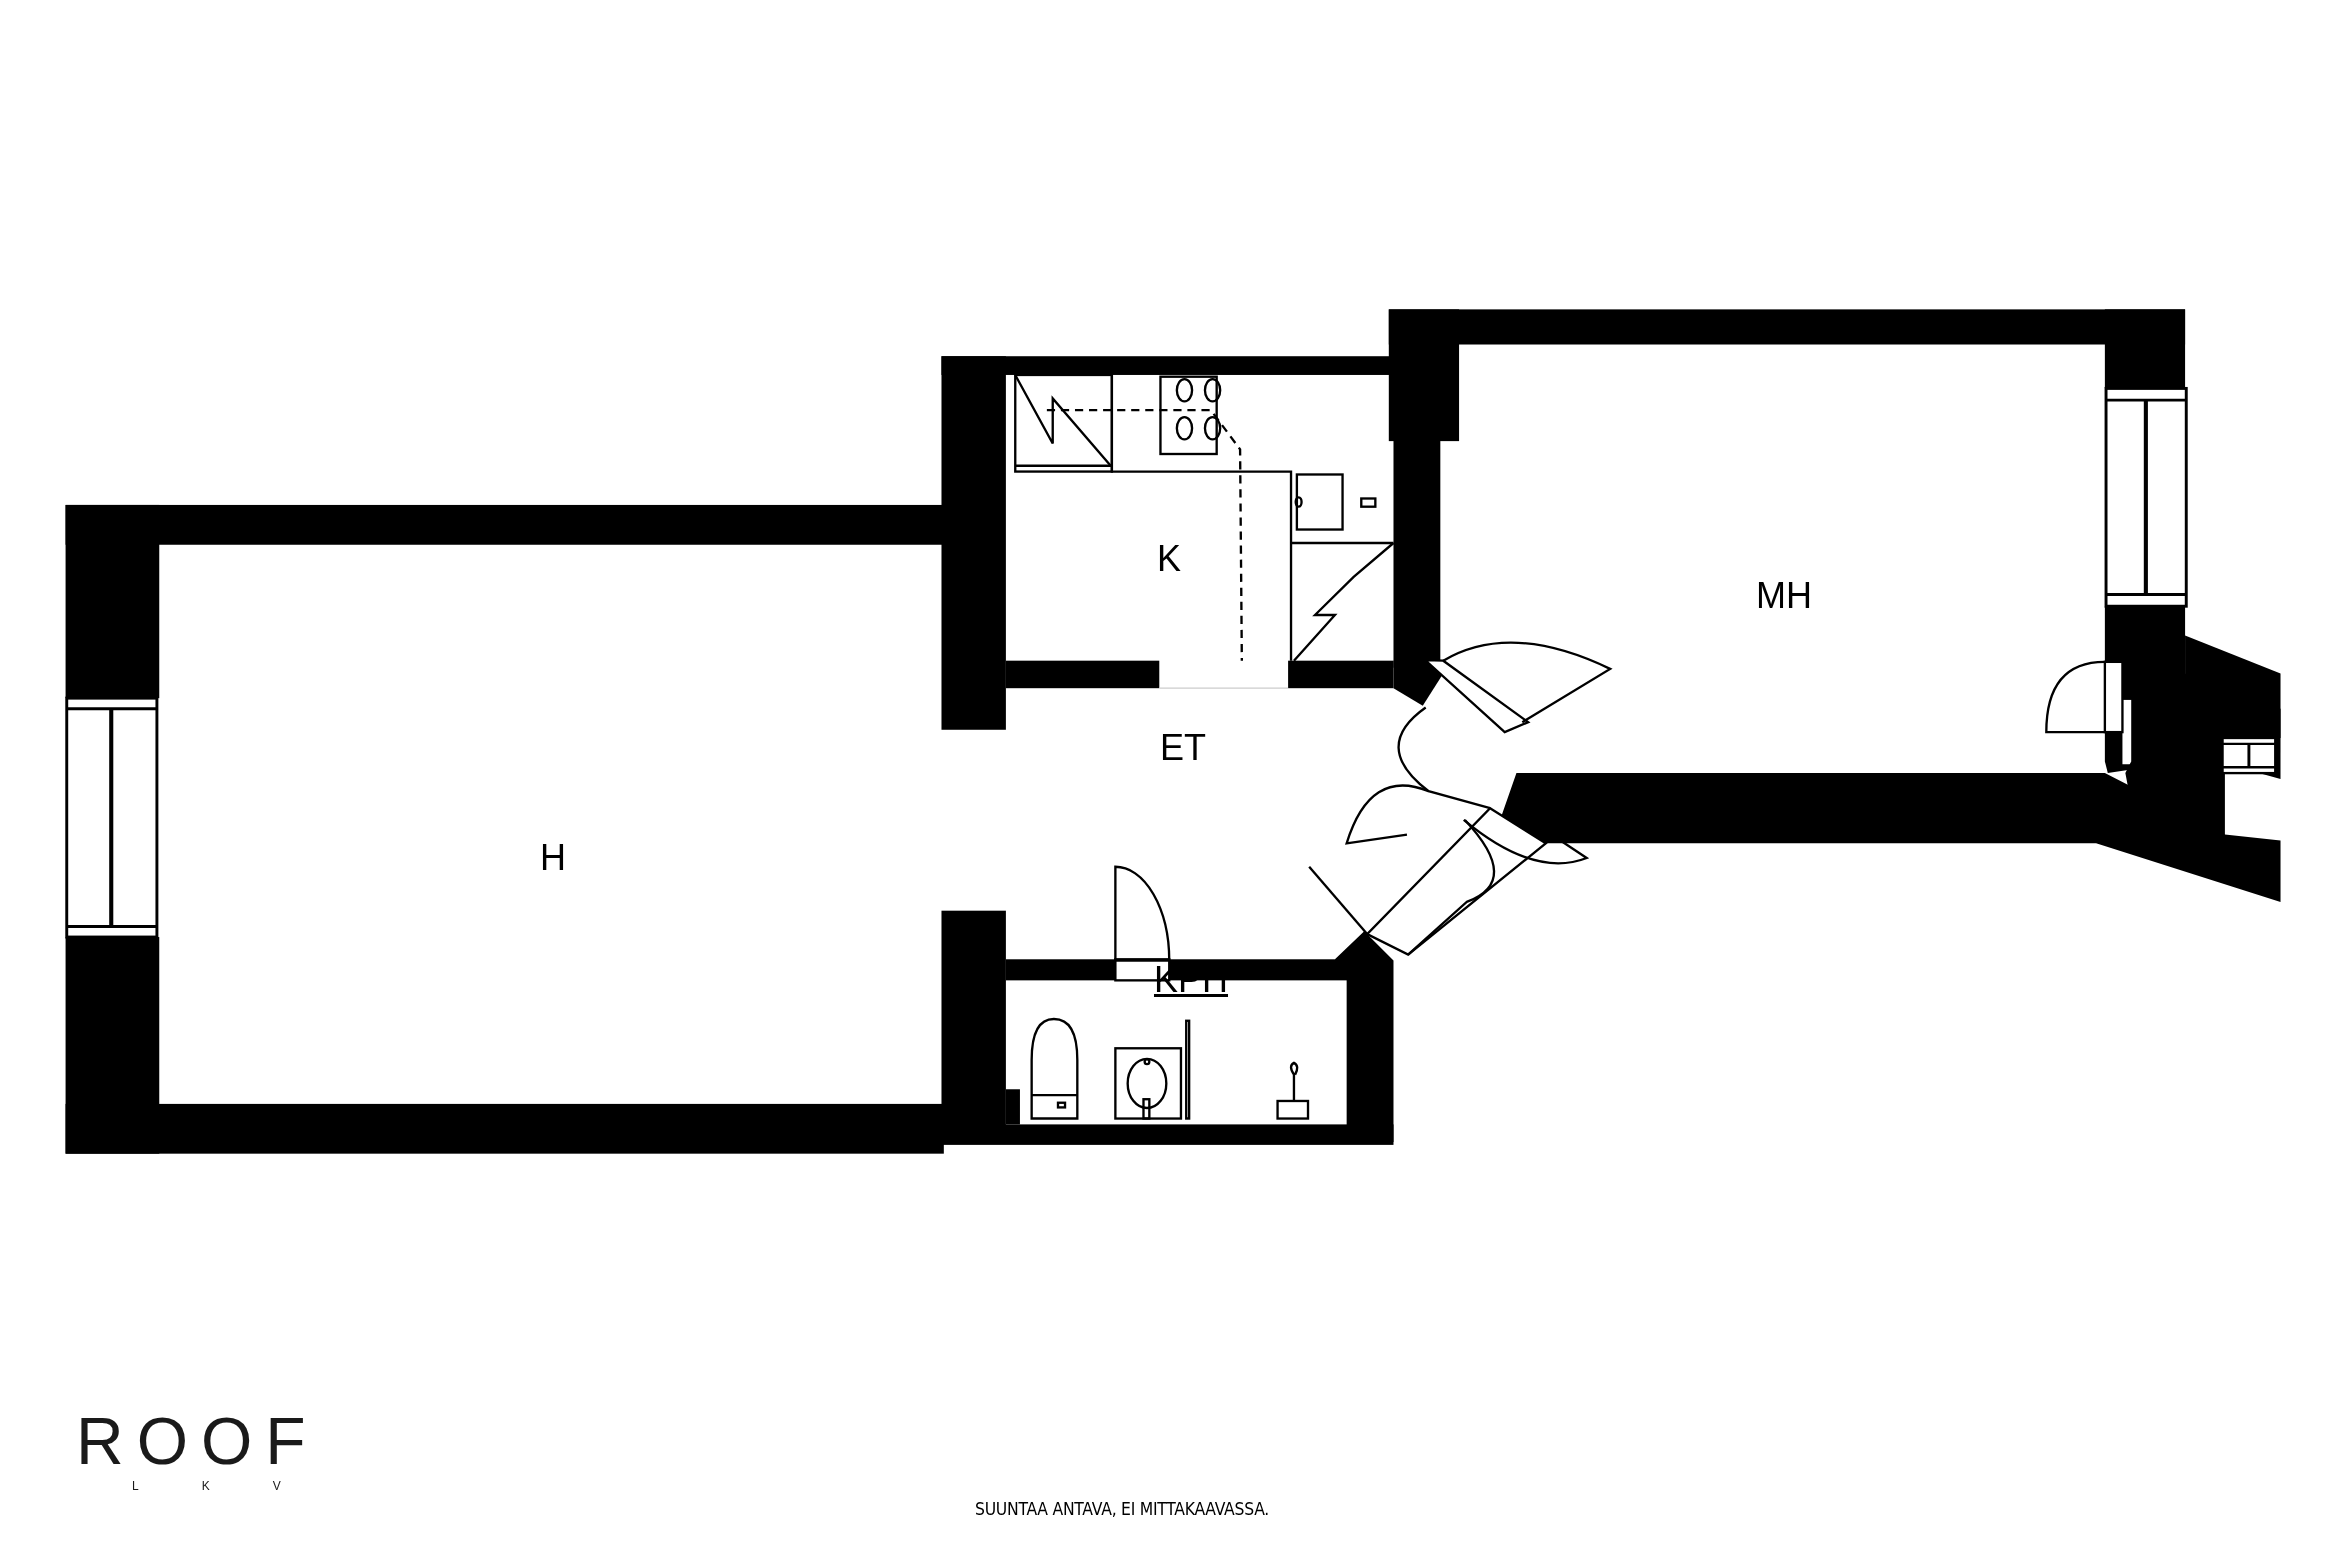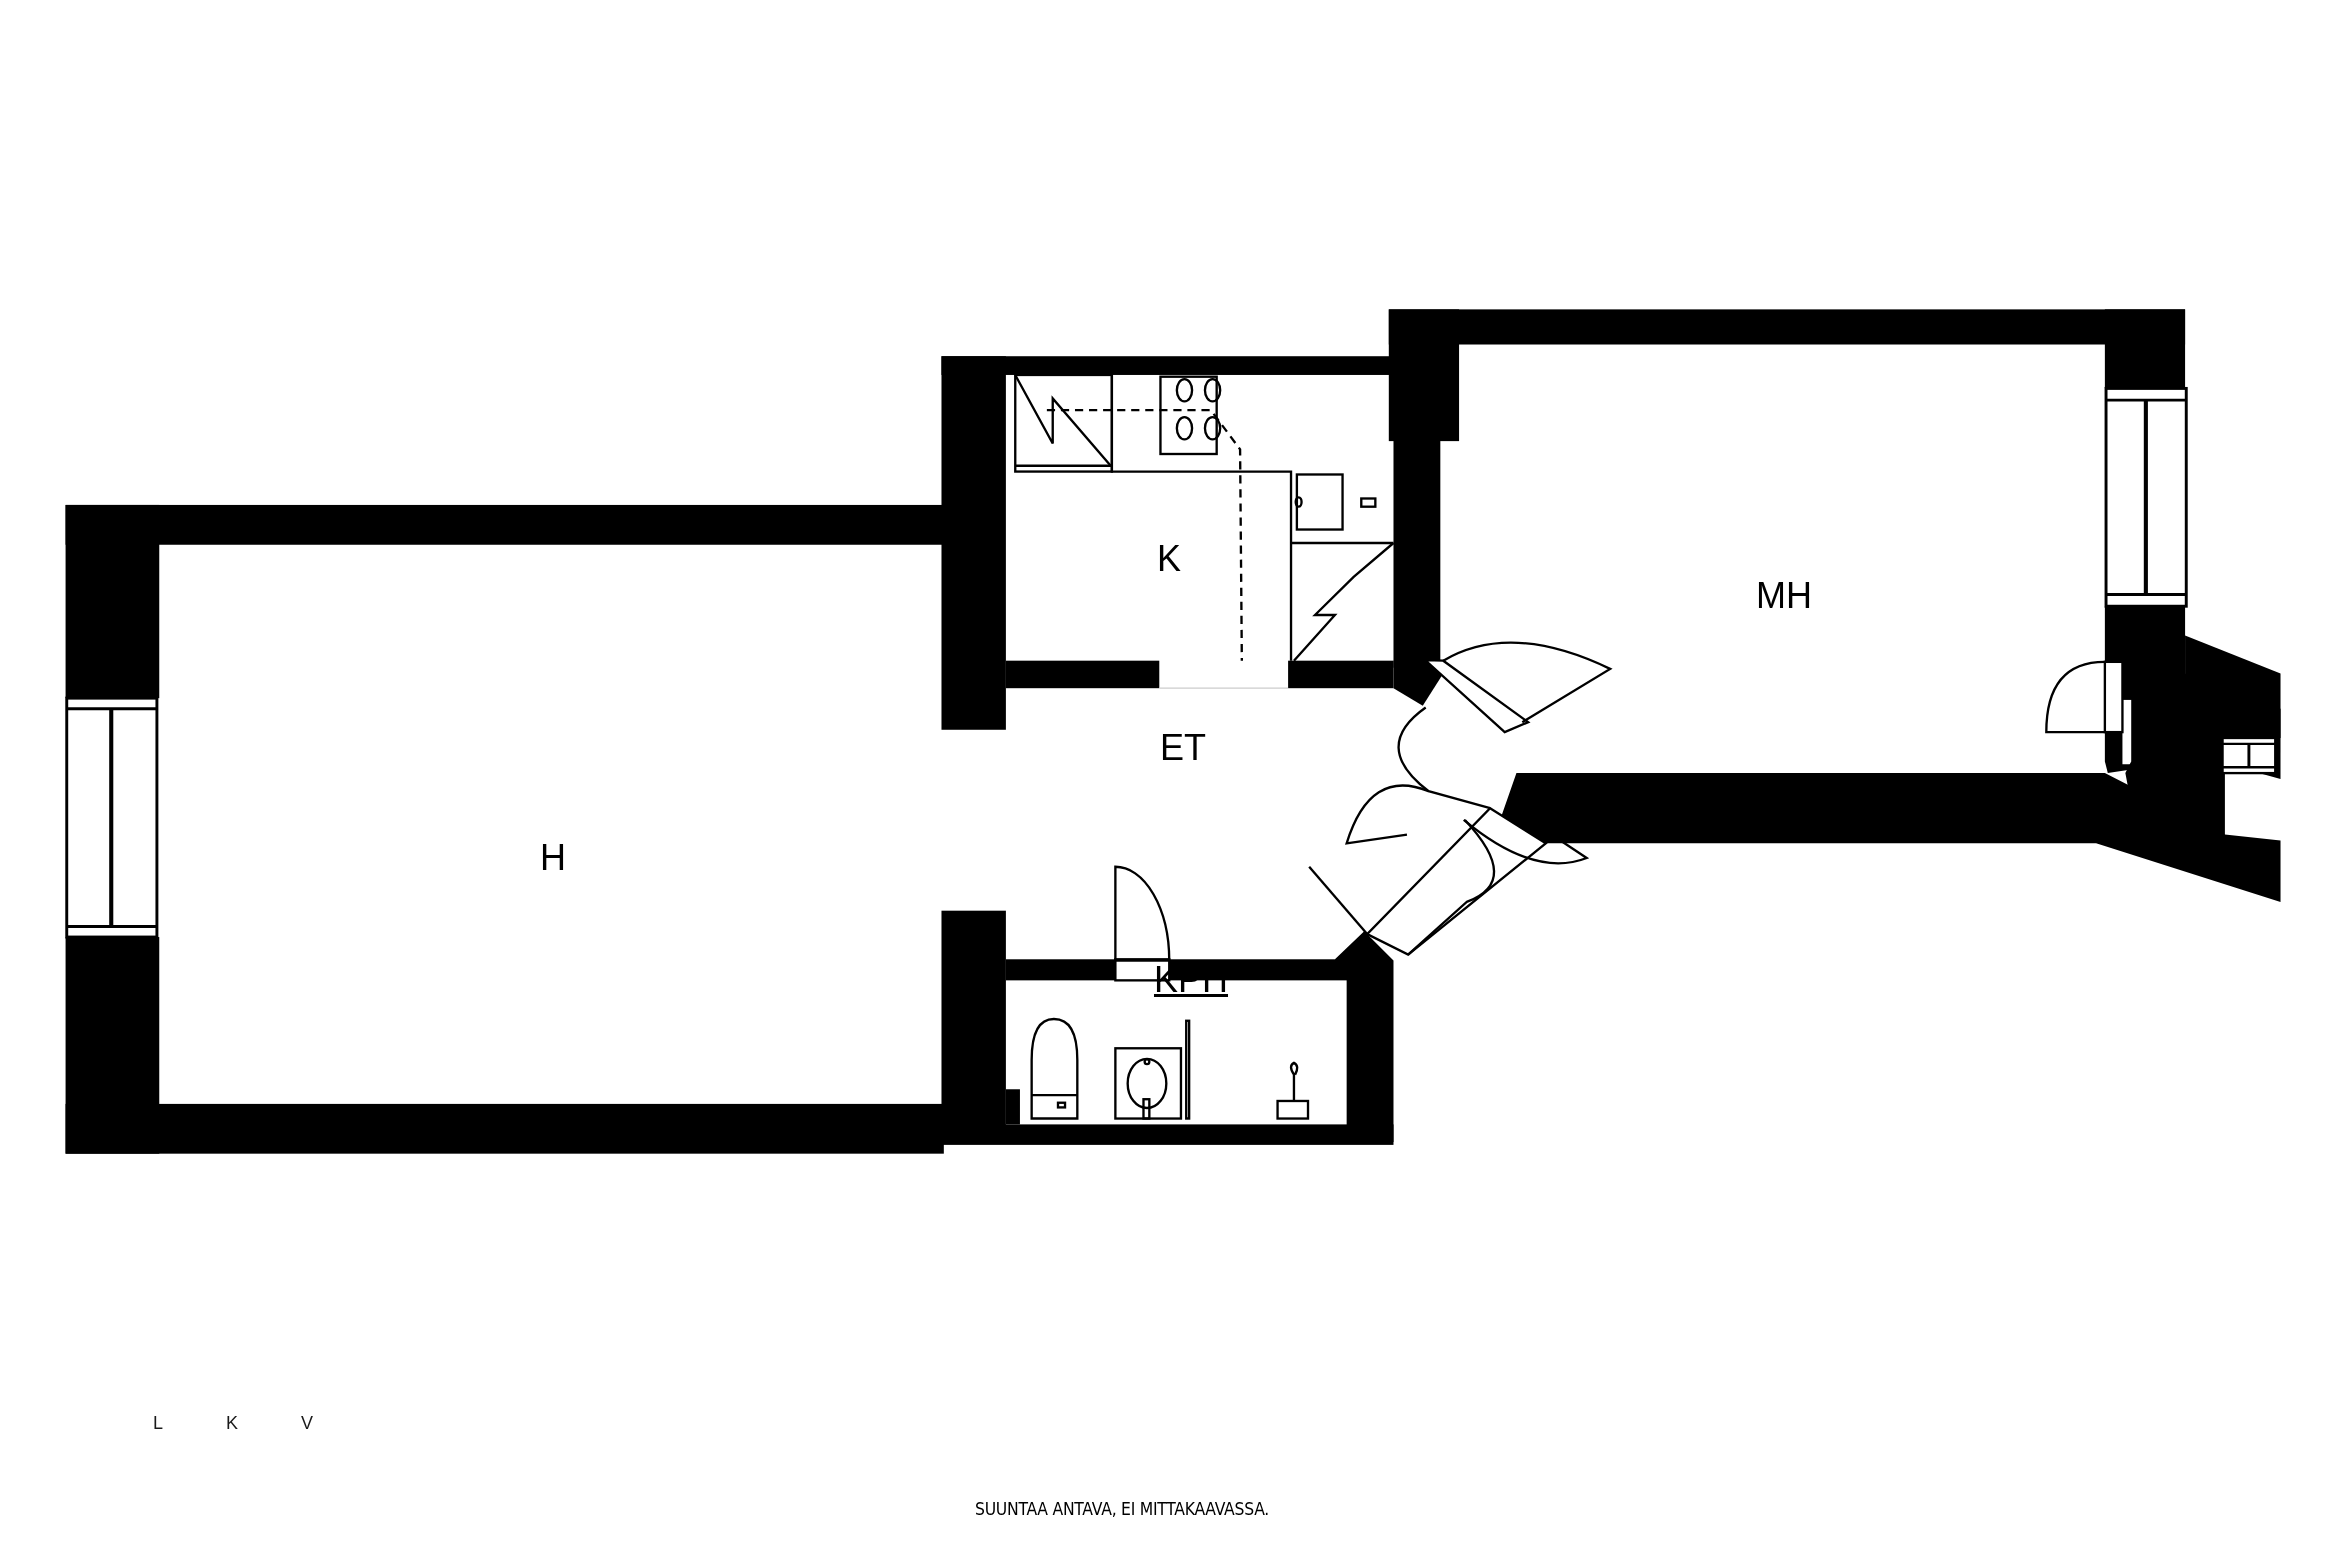--- a/index.html
+++ b/index.html
@@ -1,21 +1,21 @@
 <!DOCTYPE html>
 <html style="font-size:9.4px"><head>
   <meta charset="utf-8">
   <style>
     html, body { margin: 0; padding: 0; background: #ffffff; }
     body { width: 2342px; height: 1562px; position: relative; overflow: hidden; font-family: "Liberation Sans", sans-serif; }
     #plan { position: absolute; left: 0; top: 0; width: 2342px; height: 1562px; }
     .room-label { position: absolute; font-family: "Liberation Sans", sans-serif; font-size: 36px; color: #000; transform: translate(-50%, -50%); white-space: nowrap; }
     .logo { position: absolute; left: 76px; top: 1408px; width: 304px; }
     .logo-main { font-family: "Liberation Sans", sans-serif; font-size: 66px; letter-spacing: 13px; color: #1a1a1a; line-height: 1; font-weight: normal; }
-    .logo-sub { font-family: "Liberation Sans", sans-serif; font-size: 18px; letter-spacing: 63px; color: #1a1a1a; margin-left: 77px; margin-top: 4.7px; }
+    .logo-sub { font-family: "Liberation Sans", sans-serif; font-size: 12px; letter-spacing: 63px; color: #1a1a1a; margin-left: 56px; margin-top: 4.7px; }
     .disclaimer { position: absolute; left: 975px; top: 1499px; font-family: "DejaVu Sans", sans-serif; font-size: 17px; color: #000; letter-spacing: -0.3px; transform: scaleX(0.92); transform-origin: left center; white-space: nowrap; }
   </style>
 </head>
 <body>
 
 <svg id="plan" viewBox="0 0 4000 2667" xmlns="http://www.w3.org/2000/svg">
   <g fill="#000">
 
     <rect x="112" y="862" width="1500" height="68"></rect>
     <rect x="112" y="862" width="160" height="330"></rect>
@@ -125,17 +125,18 @@
   </g>
 </svg>
 
 <div class="room-label" style="left:553px; top:858px;">H</div>
 <div class="room-label" style="left:1169px; top:559px;">K</div>
 <div class="room-label" style="left:1183px; top:748px;">ET</div>
 <div class="room-label" style="left:1191px; top:980px;text-decoration:underline;">KPH</div>
 <div class="room-label" style="left:1784px; top:573px;margin-top:23px;">MH</div>
 
 <div class="logo">
+  <div class="logo-main">ROOF</div>
   <div class="logo-sub">LKV</div>
 </div>
 
 <div class="disclaimer">SUUNTAA ANTAVA, EI MITTAKAAVASSA.</div>
 
 
 </body></html>

